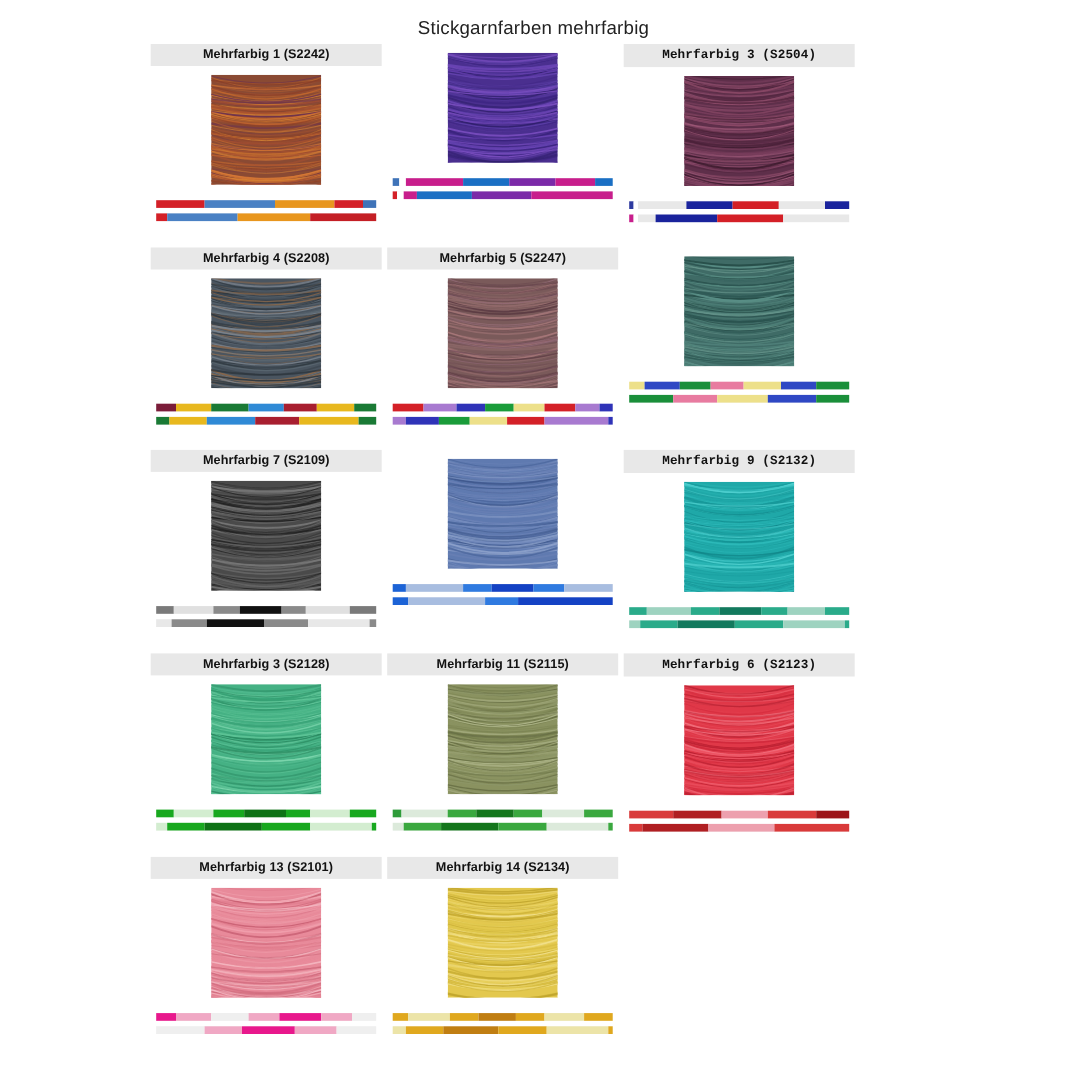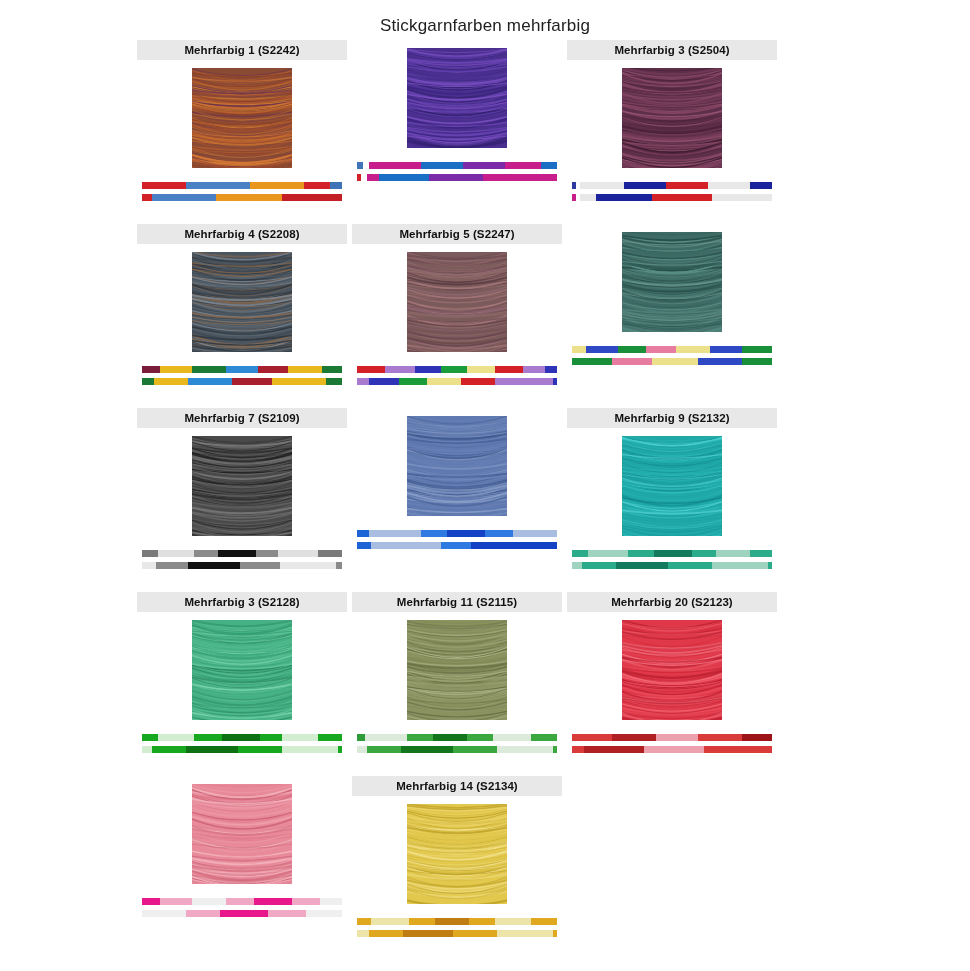--- a/index.html
+++ b/index.html
@@ -29,21 +29,21 @@
     width:660px;
     margin-bottom:0;
   }
   .cell{
     width:210px;
     margin-right:5px;
     display:flex;
     flex-direction:column;
     align-items:center;
   }
-  .cell:last-child{margin-right:0;}
+  .cell:last-child{margin-right:0;font-family:Liberation Mono, monospace;}
   .cell-label{
     width:100%;
     background:#e8e8e8;
     text-align:center;
     font-size:11.5px;
     font-weight:bold;
     color:#111;
     padding:4px 0 4px 0;
     box-sizing:border-box;
     letter-spacing:.1px;
@@ -1576,21 +1576,21 @@
             <div class="seg" style="width: 5%; background: rgb(220, 234, 219);"></div>
             <div class="seg" style="width: 17%; background: rgb(58, 168, 63);"></div>
             <div class="seg" style="width: 26%; background: rgb(20, 118, 28);"></div>
             <div class="seg" style="width: 22%; background: rgb(58, 168, 63);"></div>
             <div class="seg" style="width: 28%; background: rgb(220, 234, 219);"></div>
             <div class="seg" style="width: 2%; background: rgb(58, 168, 63);"></div>
           </div>
         </div>
       </div>
       <div class="cell">
-        <div class="cell-label">Mehrfarbig 20 (S2123)</div>
+        <div class="cell-label">Mehrfarbig 6 (S2123)</div>
         <div class="swatch">
           <div class="base" style="background: rgb(224, 56, 72);"></div>
           <svg class="strands" viewBox="0 0 100 100" preserveAspectRatio="none">
             <path d="M -4 90.4 Q 50 101.0 104 90.4" stroke="#ec5161" stroke-width="1.11" fill="none" opacity="0.50"></path>
             <path d="M -4 26.0 Q 50 46.9 104 26.0" stroke="#f27280" stroke-width="0.98" fill="none" opacity="0.56"></path>
             <path d="M -4 86.4 Q 50 103.2 104 86.4" stroke="#ec5161" stroke-width="1.45" fill="none" opacity="0.44"></path>
             <path d="M -4 56.0 Q 50 67.3 104 56.0" stroke="#e14454" stroke-width="0.82" fill="none" opacity="0.76"></path>
             <path d="M -4 23.0 Q 50 46.8 104 23.0" stroke="#d22a3c" stroke-width="1.38" fill="none" opacity="0.69"></path>
             <path d="M -4 61.5 Q 50 82.0 104 61.5" stroke="#e14454" stroke-width="0.66" fill="none" opacity="0.66"></path>
             <path d="M -4 92.2 Q 50 100.6 104 92.2" stroke="#d22a3c" stroke-width="0.59" fill="none" opacity="0.57"></path>
@@ -1711,20 +1711,21 @@
             <div class="seg" style="width: 6%; background: rgb(217, 58, 58);"></div>
             <div class="seg" style="width: 30%; background: rgb(176, 31, 34);"></div>
             <div class="seg" style="width: 30%; background: rgb(237, 160, 174);"></div>
             <div class="seg" style="width: 34%; background: rgb(217, 58, 58);"></div>
           </div>
         </div>
       </div>
     </div>
     <div class="row">
       <div class="cell">
+        <div class="cell-label">Mehrfarbig 13 (S2101)</div>
         <div class="swatch">
           <div class="base" style="background: rgb(232, 138, 154);"></div>
           <svg class="strands" viewBox="0 0 100 100" preserveAspectRatio="none">
             <path d="M -4 16.7 Q 50 38.2 104 16.7" stroke="#c85f72" stroke-width="0.78" fill="none" opacity="0.37"></path>
             <path d="M -4 71.1 Q 50 86.9 104 71.1" stroke="#e98d9c" stroke-width="1.56" fill="none" opacity="0.72"></path>
             <path d="M -4 31.6 Q 50 50.1 104 31.6" stroke="#f0a0ad" stroke-width="1.63" fill="none" opacity="0.89"></path>
             <path d="M -4 67.0 Q 50 89.4 104 67.0" stroke="#e98d9c" stroke-width="0.90" fill="none" opacity="0.58"></path>
             <path d="M -4 53.6 Q 50 74.1 104 53.6" stroke="#f5bcc5" stroke-width="0.98" fill="none" opacity="0.71"></path>
             <path d="M -4 52.0 Q 50 61.7 104 52.0" stroke="#c85f72" stroke-width="0.61" fill="none" opacity="0.45"></path>
             <path d="M -4 42.1 Q 50 57.1 104 42.1" stroke="#f0a0ad" stroke-width="0.81" fill="none" opacity="0.82"></path>

